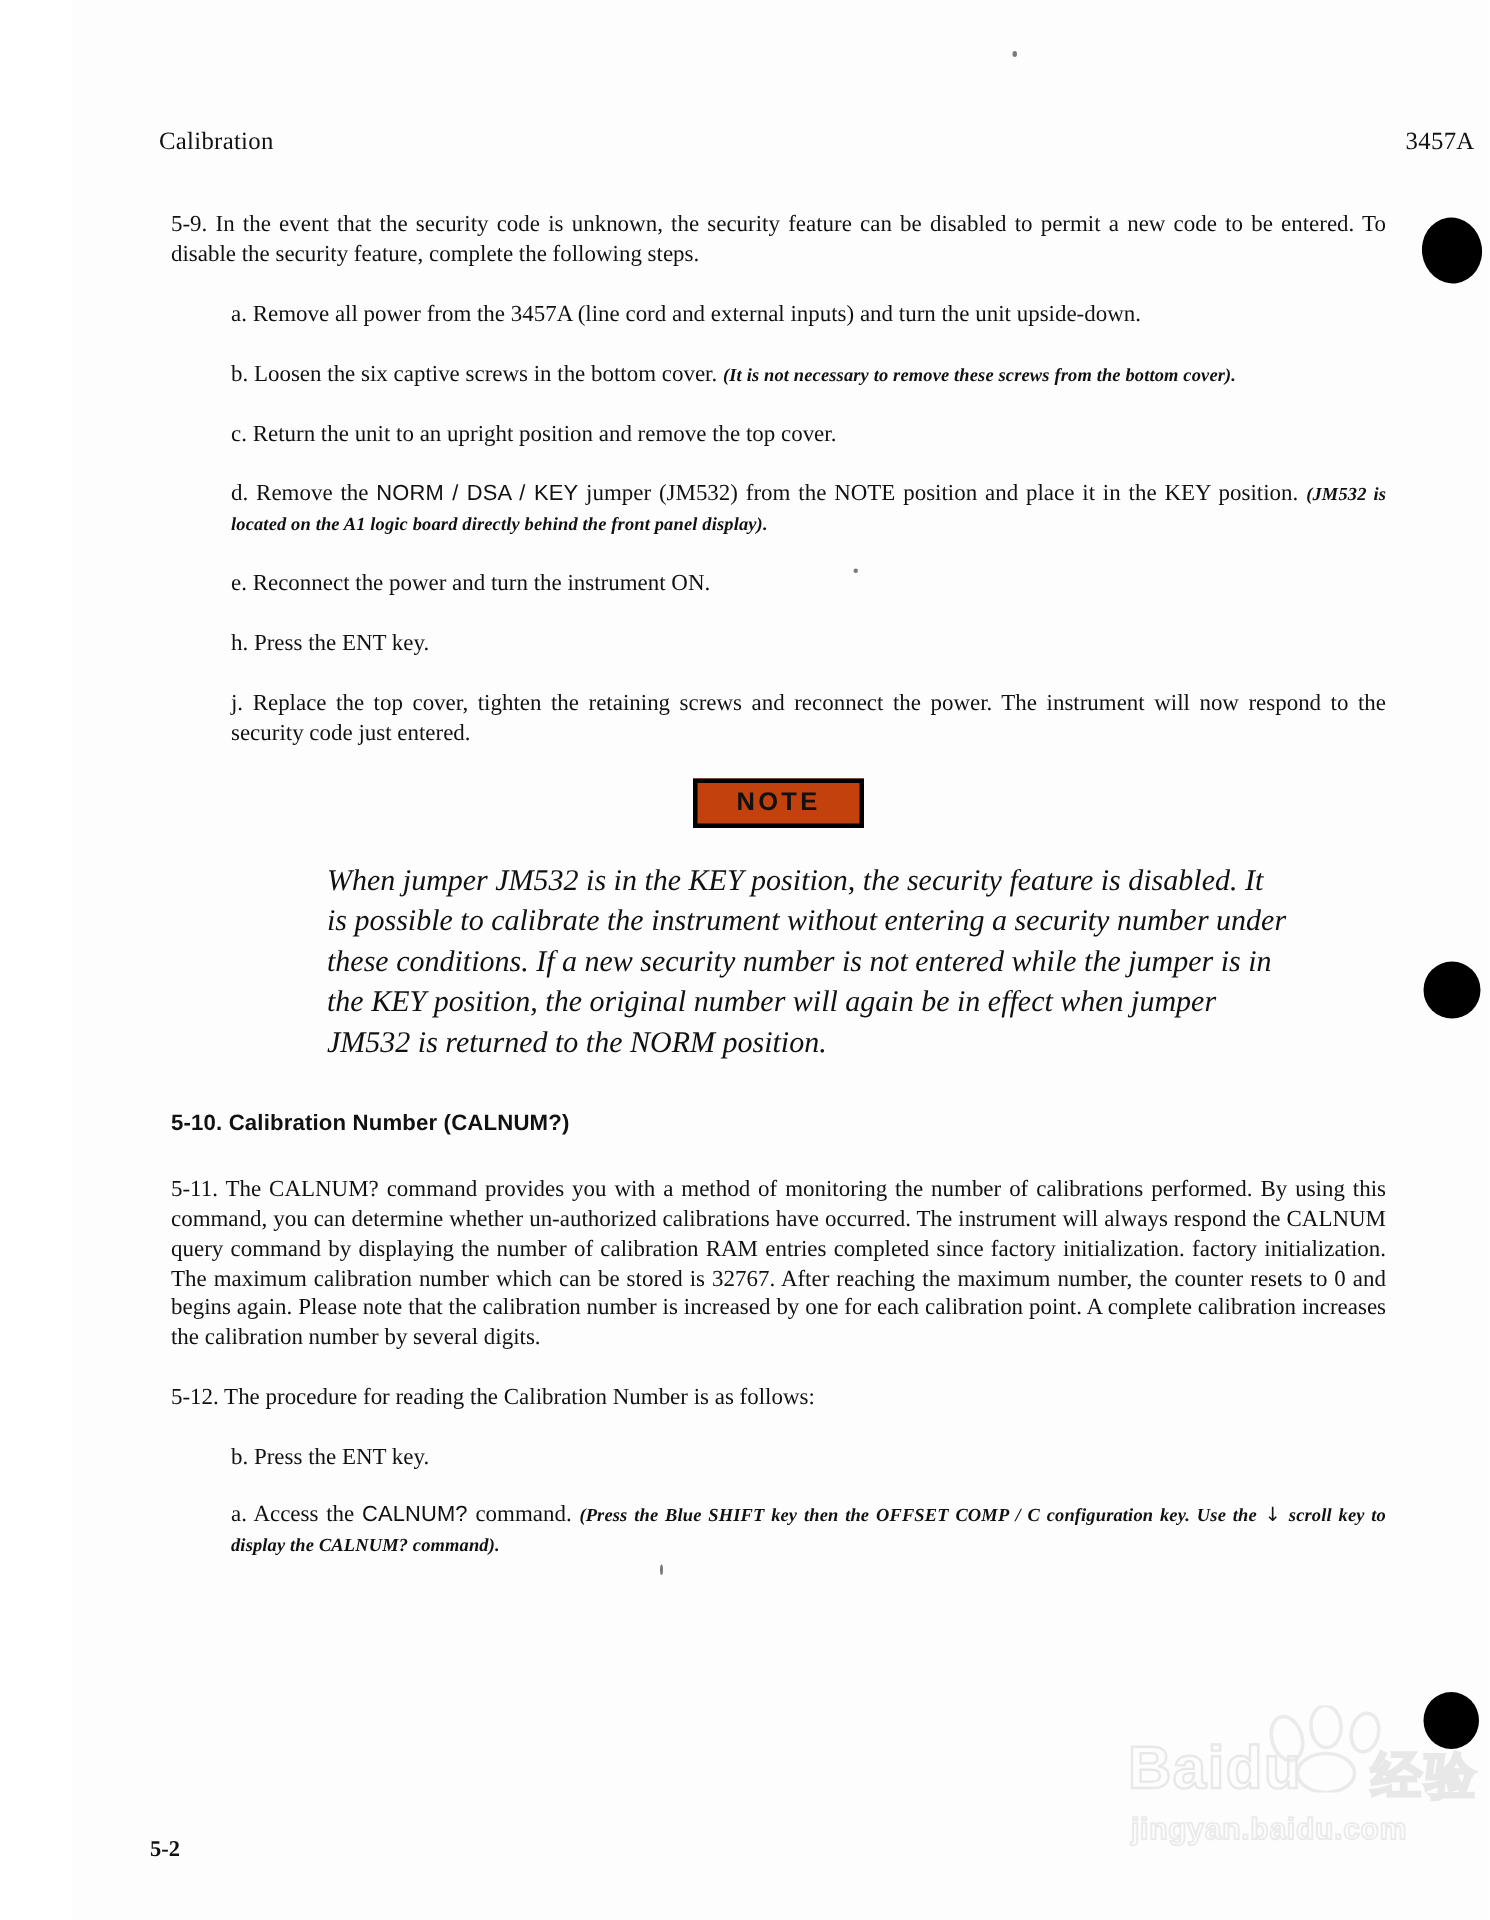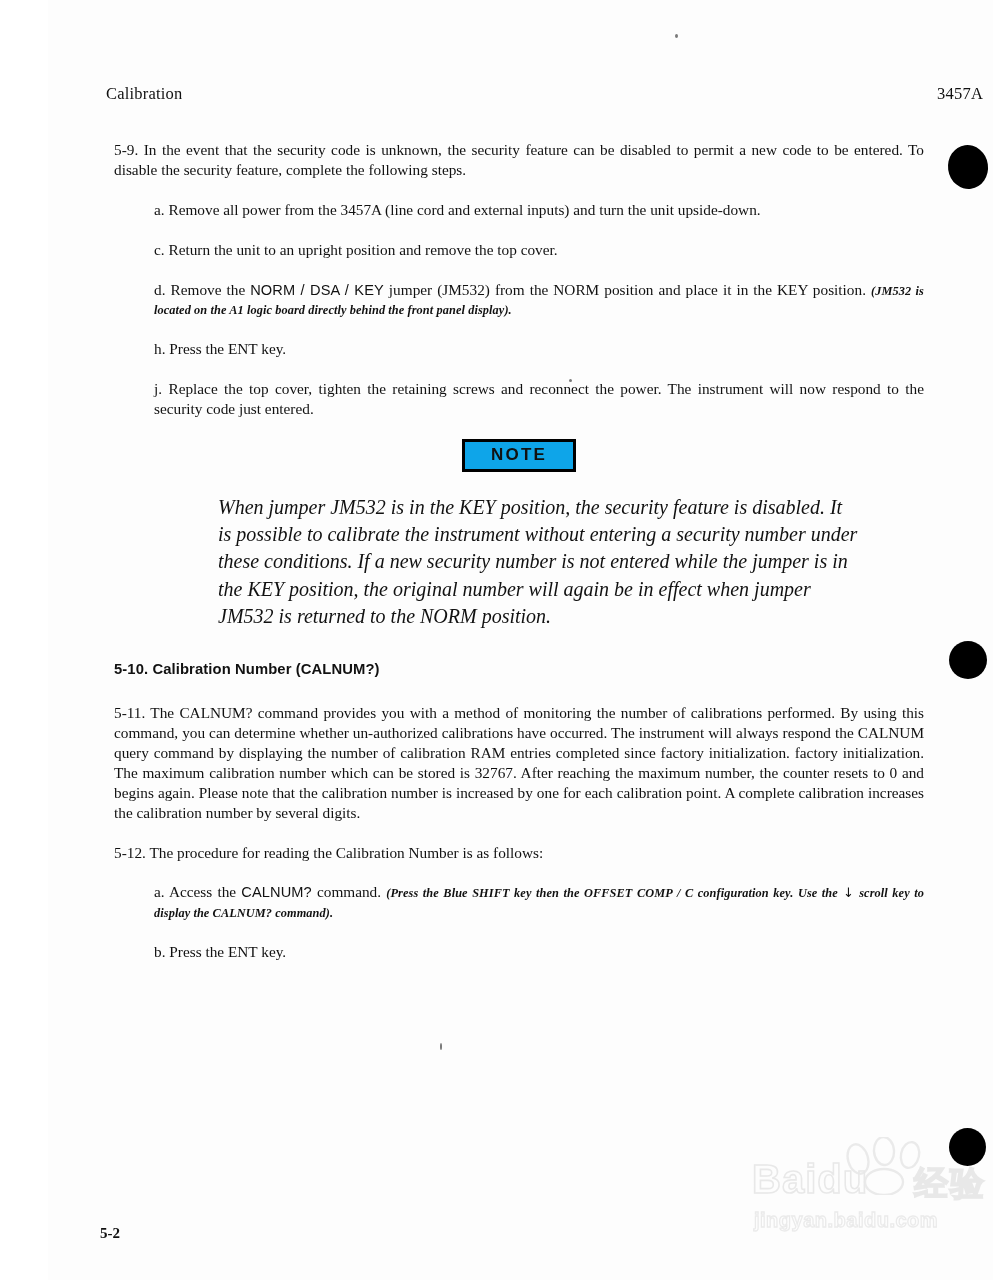--- a/index.html
+++ b/index.html
@@ -80,21 +80,21 @@
   
   .note-box-wrap {
     display: flex;
     justify-content: center;
     margin-top: 10px;
     margin-bottom: 22px;
   }
   .note-box {
     border: 3px solid #000000;
     padding: 3px 26px 4px 26px;
-    background: #0ea5e9;
+    background: #c2410c;
   }
   .note-box span {
     font-family: "Liberation Sans", sans-serif;
     font-weight: bold;
     font-size: 17px;
     letter-spacing: 2.2px;
   }
 
   .note-body {
     margin-left: 104px;
@@ -202,34 +202,43 @@
 
   <div class="col">
 
     <p class="para">5-9. In the event that the security code is unknown, the security feature can be disabled to permit a new code to be entered. To disable the security feature, complete the following steps.</p>
 
     <p class="step">
       <span>a.</span>
       <span>Remove all power from the 3457A (line cord and external inputs) and turn the unit upside-down.</span>
     </p>
 
+    <p class="step">
+      <span>b.</span>
+      <span>Loosen the six captive screws in the bottom cover.</span>
+      <span class="aside">(It is not necessary to remove these screws from the bottom cover).</span>
+    </p>
 
     <p class="step">
       <span>c.</span>
       <span>Return the unit to an upright position and remove the top cover.</span>
     </p>
 
     <p class="step">
       <span>d.</span>
       <span>Remove the</span>
       <span class="sans">NORM / DSA / KEY</span>
-      <span>jumper (JM532) from the NORM position and place it in the KEY position.</span>
+      <span>jumper (JM532) from the NOTE position and place it in the KEY position.</span>
       <span class="aside">(JM532 is located on the A1 logic board directly behind the front panel display).</span>
     </p>
 
+    <p class="step">
+      <span>e.</span>
+      <span>Reconnect the power and turn the instrument ON.</span>
+    </p>
 
 
 
     <p class="step">
       <span>h.</span>
       <span>Press the ENT key.</span>
     </p>
 
 
     <p class="step">
@@ -243,34 +252,34 @@
       </div>
     </div>
 
     <p class="note-body">When jumper JM532 is in the KEY position, the security feature is disabled. It is possible to calibrate the instrument without entering a security number under these conditions. If a new security number is not entered while the jumper is in the KEY position, the original number will again be in effect when jumper JM532 is returned to the NORM position.</p>
 
     <p class="section-head">5-10. Calibration Number (CALNUM?)</p>
 
     <p class="para">5-11. The CALNUM? command provides you with a method of monitoring the number of calibrations performed. By using this command, you can determine whether un-authorized calibrations have occurred. The instrument will always respond the CALNUM query command by displaying the number of calibration RAM entries completed since factory initialization. factory initialization. The maximum calibration number which can be stored is 32767. After reaching the maximum number, the counter resets to 0 and begins again. Please note that the calibration number is increased by one for each calibration point. A complete calibration increases the calibration number by several digits.</p>
 
     <p class="para">5-12. The procedure for reading the Calibration Number is as follows:</p>
+
+    <p class="step step-tight">
+      <span>b.</span>
+      <span>Press the ENT key.</span>
+    </p>
 
     <p class="step">
       <span>a.</span>
       <span>Access the</span>
       <span class="sans">CALNUM?</span>
       <span>command.</span>
       <span class="aside">(Press the Blue SHIFT key then the OFFSET COMP / C configuration key. Use the</span>
       <span class="aside arrow">↓</span>
       <span class="aside">scroll key to display the CALNUM? command).</span>
-    </p>
-
-    <p class="step step-tight">
-      <span>b.</span>
-      <span>Press the ENT key.</span>
     </p>
 
   </div>
 
   <div class="watermark">
     <svg class="wm-paw" width="120" height="58" viewBox="0 0 120 58">
       <ellipse cx="18" cy="22" rx="10" ry="15" fill="none" stroke="#dcdcdc" stroke-width="2.4" transform="rotate(-16 18 22)"></ellipse>
       <ellipse cx="44" cy="14" rx="10" ry="14" fill="none" stroke="#dcdcdc" stroke-width="2.4" transform="rotate(-4 44 14)"></ellipse>
       <ellipse cx="70" cy="18" rx="9" ry="13" fill="none" stroke="#dcdcdc" stroke-width="2.4" transform="rotate(12 70 18)"></ellipse>
       <ellipse cx="44" cy="45" rx="19" ry="13" fill="none" stroke="#dcdcdc" stroke-width="2.4"></ellipse>

